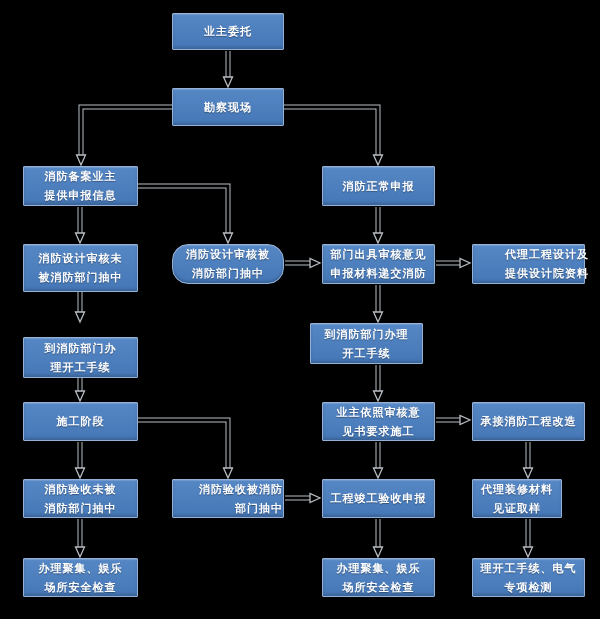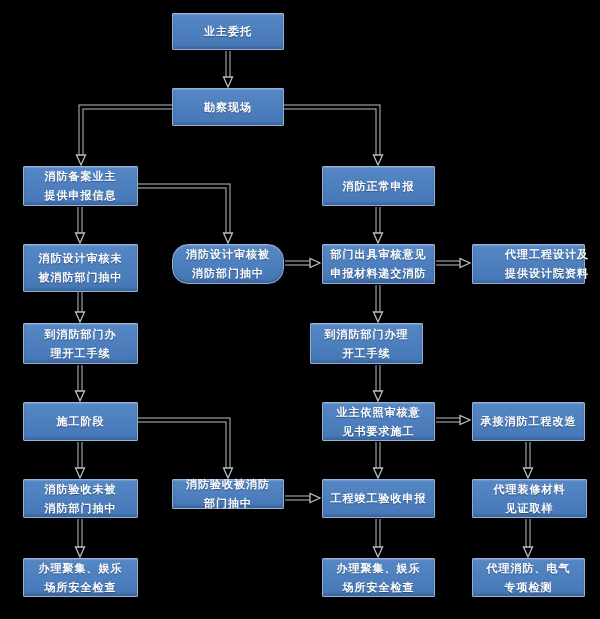--- a/index.html
+++ b/index.html
@@ -175,21 +175,21 @@
         <span class="node-line">消防部门抽中</span>
       </div>
       <div class="flow-node" style="left: 322px; top: 244px; width: 113px; height: 40px;">
         <span class="node-line">部门出具审核意见</span>
         <span class="node-line">申报材料递交消防</span>
       </div>
       <div class="flow-node" style="left: 472px; top: 244px; width: 113px; height: 40px; padding-left: 37px;">
         <span class="node-line">代理工程设计及</span>
         <span class="node-line">提供设计院资料</span>
       </div>
-      <div class="flow-node" style="left: 23px; top: 323px; width: 115px; height: 41px;">
+      <div class="flow-node" style="left: 23px; top: 337px; width: 115px; height: 41px;">
         <span class="node-line">到消防部门办</span>
         <span class="node-line">理开工手续</span>
       </div>
       <div class="flow-node" style="left: 310px; top: 323px; width: 113px; height: 41px;">
         <span class="node-line">到消防部门办理</span>
         <span class="node-line">开工手续</span>
       </div>
       <div class="flow-node" style="left: 23px; top: 402px; width: 115px; height: 39px;">
         <span class="node-line">施工阶段</span>
       </div>
@@ -197,37 +197,37 @@
         <span class="node-line">业主依照审核意</span>
         <span class="node-line">见书要求施工</span>
       </div>
       <div class="flow-node" style="left: 472px; top: 402px; width: 113px; height: 39px;">
         <span class="node-line">承接消防工程改造</span>
       </div>
       <div class="flow-node" style="left: 23px; top: 479px; width: 115px; height: 39px;">
         <span class="node-line">消防验收未被</span>
         <span class="node-line">消防部门抽中</span>
       </div>
-      <div class="flow-node" style="left: 172px; top: 479px; width: 112px; height: 30px;">
+      <div class="flow-node" style="left: 172px; top: 479px; width: 112px; height: 39px; align-items: flex-end;">
         <span class="node-line">消防验收被消防</span>
         <span class="node-line">部门抽中</span>
       </div>
       <div class="flow-node" style="left: 322px; top: 479px; width: 113px; height: 39px;">
         <span class="node-line">工程竣工验收申报</span>
       </div>
-      <div class="flow-node" style="left: 472px; top: 479px; width: 115px; height: 39px;">
+      <div class="flow-node" style="left: 472px; top: 479px; width: 90px; height: 39px;">
         <span class="node-line">代理装修材料</span>
         <span class="node-line">见证取样</span>
       </div>
       <div class="flow-node" style="left: 23px; top: 558px; width: 115px; height: 39px;">
         <span class="node-line">办理聚集、娱乐</span>
         <span class="node-line">场所安全检查</span>
       </div>
       <div class="flow-node" style="left: 322px; top: 558px; width: 113px; height: 39px;">
         <span class="node-line">办理聚集、娱乐</span>
         <span class="node-line">场所安全检查</span>
       </div>
       <div class="flow-node" style="left: 472px; top: 558px; width: 113px; height: 39px;">
-        <span class="node-line">代理消防、电气</span>
+        <span class="node-line">理开工手续、电气</span>
         <span class="node-line">专项检测</span>
       </div>
     </div>
 </div>
 
 </body></html>

